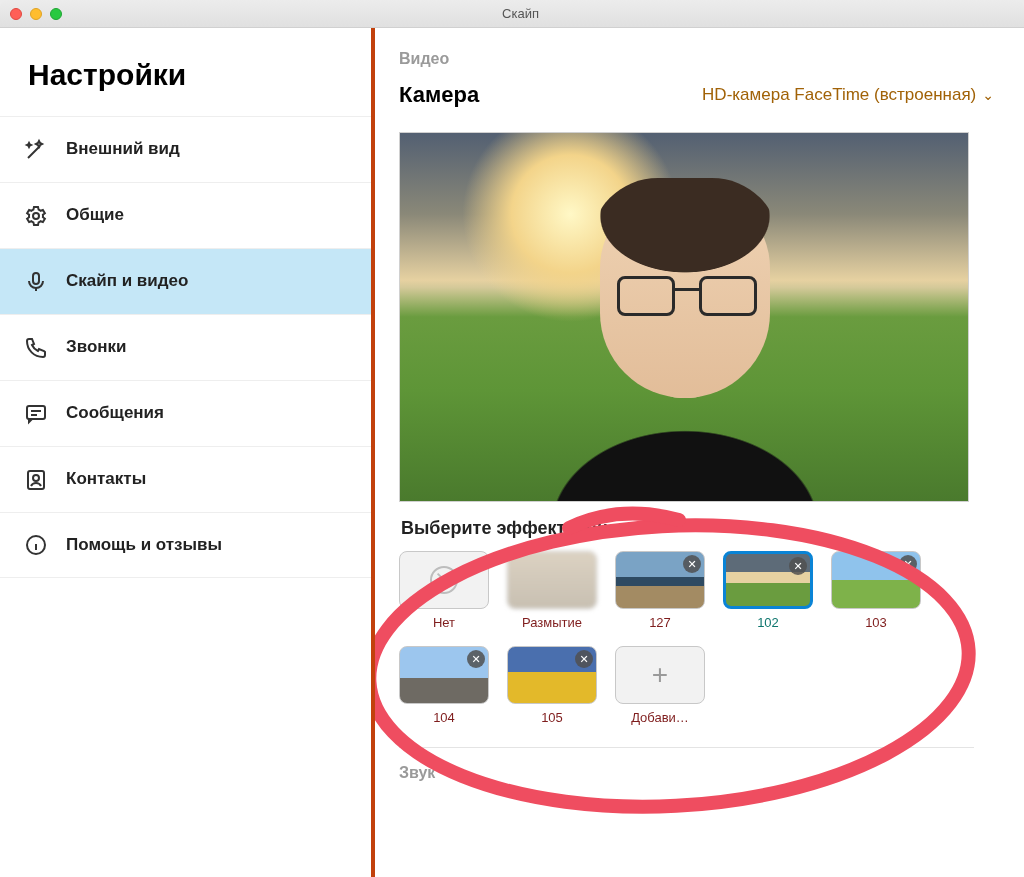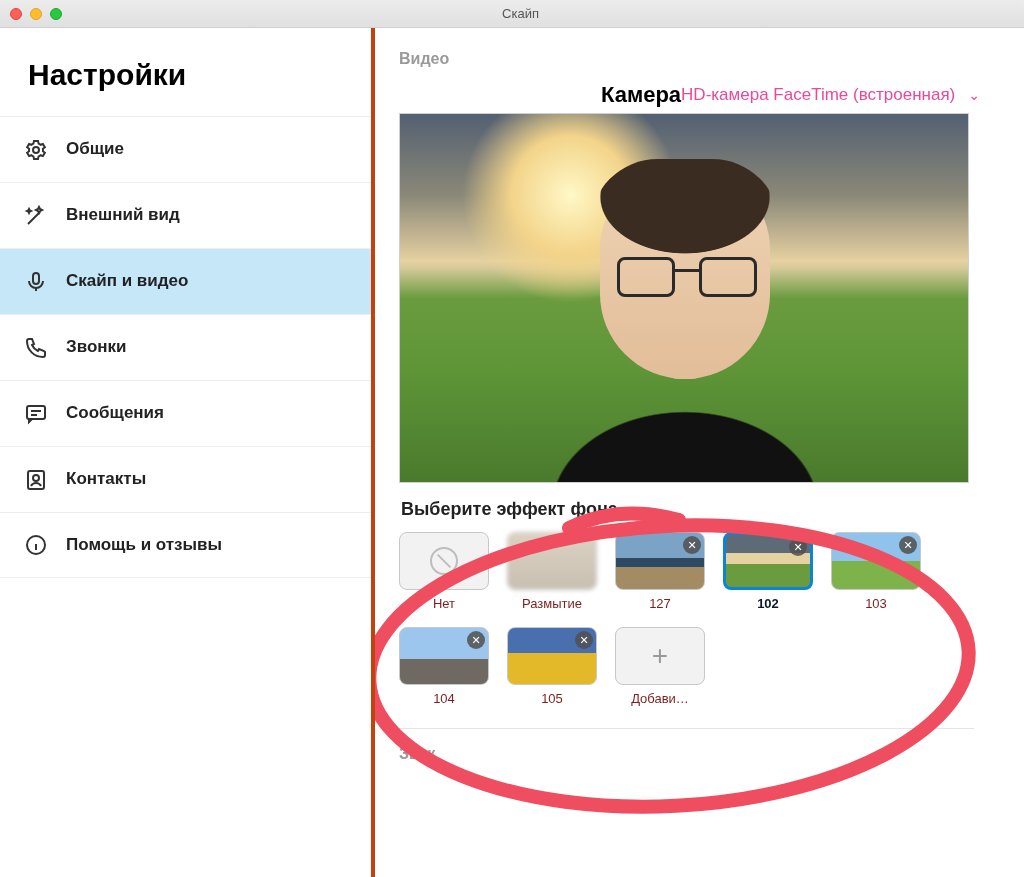--- a/index.html
+++ b/index.html
@@ -11,36 +11,36 @@
   .traffic { display: flex; gap: 8px; }
   .tl { width: 12px; height: 12px; border-radius: 50%; }
   .tl.red { background: #ff5f57; border: 1px solid #e1483f; }
   .tl.yellow { background: #ffbd2e; border: 1px solid #e0a323; }
   .tl.green { background: #28c940; border: 1px solid #1fa533; }
   .titlebar .title { position: absolute; left: 17px; right: 0; text-align: center; font-size: 13px; color: #555; pointer-events: none; }
 
   
   .app { display: flex; height: calc(877px - 28px); background: #fff; }
   .sidebar { width: 375px; border-right: 4px solid #c2410c; background: #fff; }
-  .content { flex: 1; padding: 22px 44px 0 24px; overflow: hidden; position: relative; }
+  .content { flex: 1; padding: 22px 30px 0 24px; overflow: hidden; position: relative; }
 
   .settings-title { font-size: 30px; font-weight: 700; padding: 30px 28px 24px 28px; }
 
   .navlist { }
   .navitem { display: flex; align-items: center; height: 66px; padding: 0 22px; border-top: 1px solid #eee; font-size: 17px; font-weight: 700; color: #222; cursor: pointer; }
   .navitem:last-child { border-bottom: 1px solid #eee; }
   .navitem.selected { background: #c5e7f7; }
   .navitem .icon { width: 28px; height: 28px; margin-right: 16px; display: flex; align-items: center; justify-content: center; color: #333; }
   .navitem .label { line-height: 1.2; }
 
   
   .section-label { font-size: 16px; font-weight: 600; color: #9a9a9a; margin-bottom: 14px; }
-  .row.camera { display: flex; align-items: center; justify-content: flex-end; margin-bottom: 5px; }
+  .row.camera { display: flex; align-items: center; justify-content: space-between; margin-bottom: 24px; }
   .row.camera h2 { font-size: 22px; font-weight: 700; }
-  .camera-select { display: flex; align-items: center; gap: 13px; color: #ec4899; font-size: 17px; cursor: pointer; }
+  .camera-select { display: flex; align-items: center; gap: 6px; color: #a16207; font-size: 17px; cursor: pointer; }
   .camera-select .chev { font-size: 14px; }
 
   
   .preview {
     width: 570px; height: 370px; border: 1px solid #d0d0d0;
     position: relative; overflow: hidden;
     background:
       radial-gradient(circle at 30% 22%, #fff8c6 0, #f3d48a 12%, rgba(243,212,138,0) 22%),
       linear-gradient(180deg, #536072 0%, #8a8878 22%, #e6d1a1 40%, #d4c999 42%, #6a9c3f 50%, #5e9537 70%, #4a7a2d 100%);
   }
@@ -80,21 +80,21 @@
     display:flex; align-items:center; justify-content:center;
     background:#f2f2f2; position:relative; cursor:pointer; overflow:hidden;
   }
   .thumb.selected { border: 3px solid #0a84d6; }
   .thumb .delbtn {
     position:absolute; top:3px; right:3px; width:18px; height:18px;
     background: rgba(80,80,80,0.85); border-radius:50%;
     display:flex;align-items:center;justify-content:center; color:#fff; font-size:11px;
   }
   .bg-item .cap { font-size:13px; color:#7f1d1d; margin-top:6px; overflow:hidden; text-overflow:ellipsis; white-space:nowrap;}
-  .bg-item.selected .cap { font-weight:700; color:#0f172a; }
+  .bg-item.selected .cap { font-weight:400; color:#0f766e; }
 
   
   .sc-101 { background: linear-gradient(180deg,#7aa3c5 0 45%, #2e4a62 45% 60%, #a38b63 60% 100%); }
   .sc-102 { background: linear-gradient(180deg,#5d6b78 0 35%, #e6d1a1 35% 55%, #6a9c3f 55% 100%); }
   .sc-103 { background: linear-gradient(180deg,#8fc3ec 0 50%, #7eb24a 50% 100%);}
   .sc-104 { background: linear-gradient(180deg,#9cc6ee 0 55%, #6e6a63 55% 100%);}
   .sc-105 { background: linear-gradient(180deg,#4a6fae 0 45%, #e3b92a 45% 100%);}
   .sc-blur { background:
      linear-gradient(180deg,#dcd2c2,#c8c0b2);
      filter: blur(2px);
@@ -128,36 +128,36 @@
 <div class="app">
 
   <div class="sidebar">
     <div class="settings-title">Настройки</div>
     <div class="navlist">
 
 
       <div class="navitem">
         <span class="icon">
           <svg viewBox="0 0 24 24" fill="none" stroke="currentColor" stroke-width="2">
-              <circle cx="12" cy="12" r="3"></circle>
-              <path d="M19 12a7 7 0 0 0-.1-1.2l2-1.5-2-3.4-2.3.9a7 7 0 0 0-2-1.2L14 3h-4l-.6 2.6a7 7 0 0 0-2 1.2l-2.3-.9-2 3.4 2 1.5A7 7 0 0 0 5 12c0 .4 0 .8.1 1.2l-2 1.5 2 3.4 2.3-.9a7 7 0 0 0 2 1.2L10 21h4l.6-2.6a7 7 0 0 0 2-1.2l2.3.9 2-3.4-2-1.5c.1-.4.1-.8.1-1.2Z"></path>
-            </svg>
-        </span>
-        <span class="label">Общие</span>
-      </div>
-
-      <div class="navitem">
-        <span class="icon">
-          <svg viewBox="0 0 24 24" fill="none" stroke="currentColor" stroke-width="2">
               <path d="M4 20 16 8"></path>
               <path d="M15 3l1 2 2 1-2 1-1 2-1-2-2-1 2-1z"></path>
               <path d="M5 5l.7 1.4L7 7l-1.3.6L5 9l-.7-1.4L3 7l1.3-.6z"></path>
             </svg>
         </span>
         <span class="label">Внешний вид</span>
+      </div>
+
+      <div class="navitem">
+        <span class="icon">
+          <svg viewBox="0 0 24 24" fill="none" stroke="currentColor" stroke-width="2">
+              <circle cx="12" cy="12" r="3"></circle>
+              <path d="M19 12a7 7 0 0 0-.1-1.2l2-1.5-2-3.4-2.3.9a7 7 0 0 0-2-1.2L14 3h-4l-.6 2.6a7 7 0 0 0-2 1.2l-2.3-.9-2 3.4 2 1.5A7 7 0 0 0 5 12c0 .4 0 .8.1 1.2l-2 1.5 2 3.4 2.3-.9a7 7 0 0 0 2 1.2L10 21h4l.6-2.6a7 7 0 0 0 2-1.2l2.3.9 2-3.4-2-1.5c.1-.4.1-.8.1-1.2Z"></path>
+            </svg>
+        </span>
+        <span class="label">Общие</span>
       </div>
 
       <div class="navitem selected">
         <span class="icon">
           <svg viewBox="0 0 24 24" fill="none" stroke="currentColor" stroke-width="2">
               <rect x="9" y="3" width="6" height="11" rx="3"></rect>
               <path d="M5 11a7 7 0 0 0 14 0"></path>
               <path d="M12 18v3"></path>
             </svg>
         </span>

